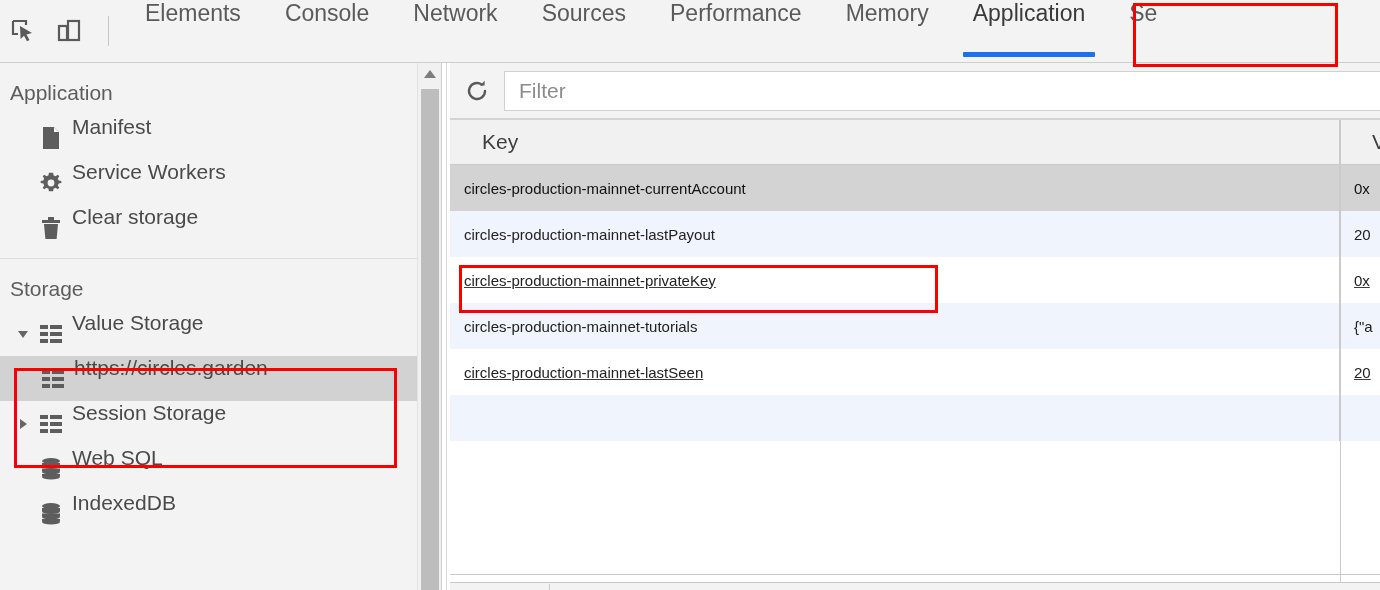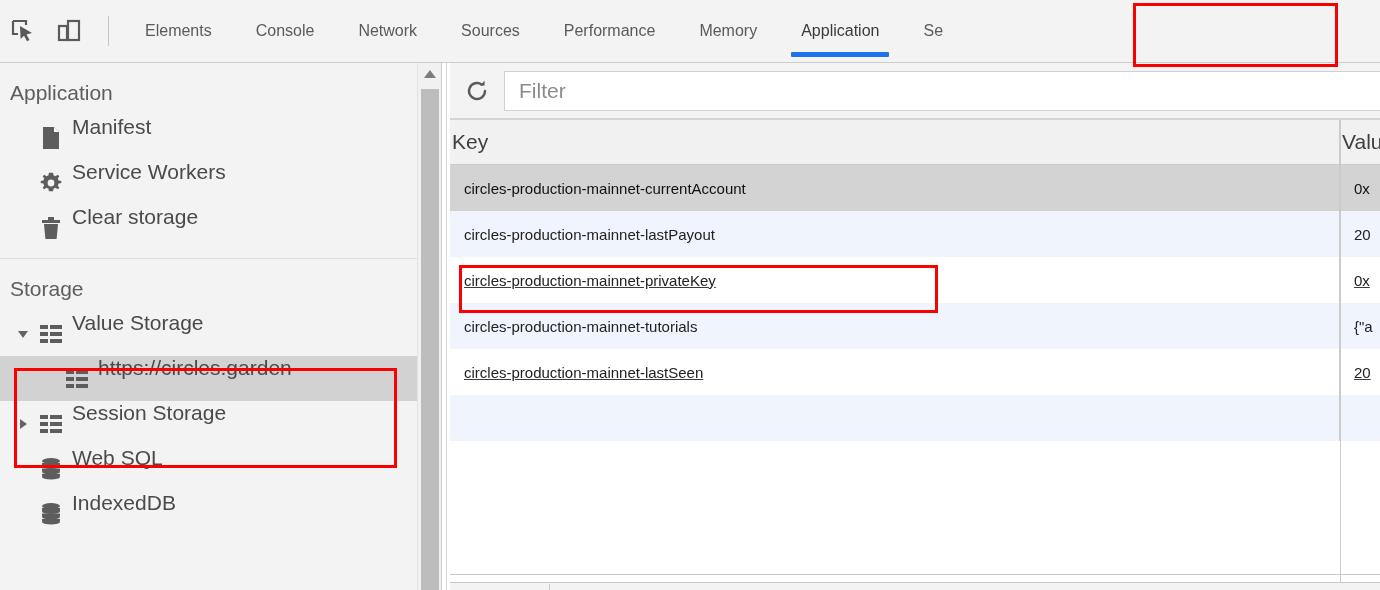--- a/index.html
+++ b/index.html
@@ -46,24 +46,24 @@
   .tb-sep {
     width: 1px;
     height: 30px;
     background: #c6c6c6;
     margin: 0 14px 0 16px;
   }
   .tab {
     position: relative;
     height: 62px;
     display: flex;
-    align-items: center;
+    align-items: flex-start;
     justify-content: center;
     padding: 0 22px;
-    font-size: 16px;
+    font-size: 23px;
     color: #5a5a5a;
     white-space: nowrap;
     cursor: pointer;
     box-sizing: border-box;
   }
   .tab.active {
     color: #3a3a3a;
     background: #f3f3f3;
   }
   .tab.active .tab-underline {
@@ -133,21 +133,21 @@
     align-items: center;
     justify-content: center;
     margin-right: 6px;
   }
   .side-row .sidelabel {
     font-size: 21px;
     color: #4a4a4a;
     white-space: nowrap;
   }
   .indent-1 { padding-left: 36px; }
-  .indent-2 { padding-left: 62px; }
+  .indent-2 { padding-left: 38px; }
 
   
   .side-scroll {
     position: absolute;
     right: 0;
     top: 63px;
     width: 24px;
     height: 527px;
     background: #f1f1f1;
     border-left: 1px solid #e2e2e2;
@@ -245,21 +245,21 @@
     height: 45px;
     background: #f1f1f1;
     border-bottom: 1px solid #cbcbcb;
     box-sizing: border-box;
   }
   .kv-head .cell {
     font-size: 21px;
     color: #3f3f3f;
     display: flex;
     align-items: center;
-    padding-left: 2px;
+    padding-left: 32px;
     box-sizing: border-box;
   }
   .col-key { width: 890px; flex: 0 0 890px; border-right: 1px solid #cbcbcb; box-sizing: border-box; }
   .col-val { flex: 1; box-sizing: border-box; }
 
   .kv-row {
     display: flex;
     height: 46px;
     box-sizing: border-box;
     cursor: default;

